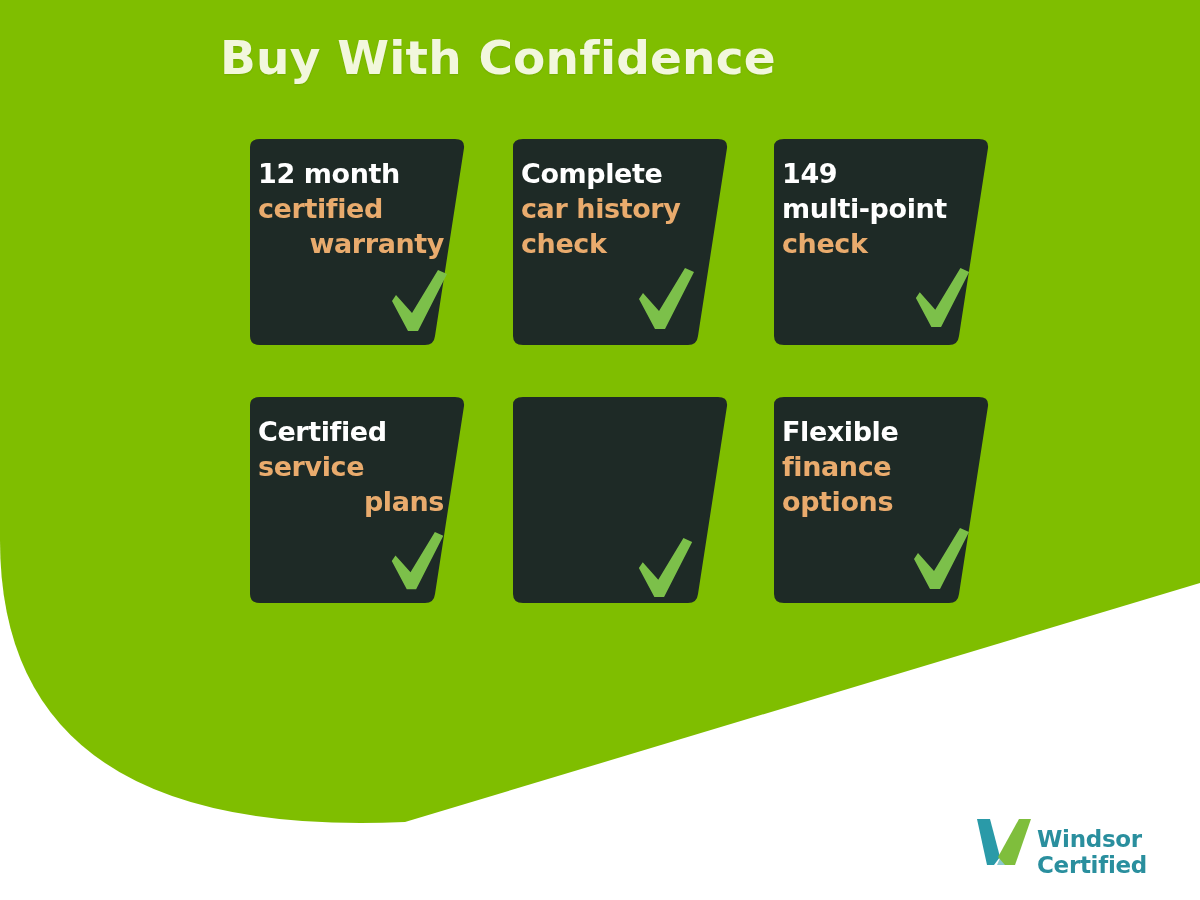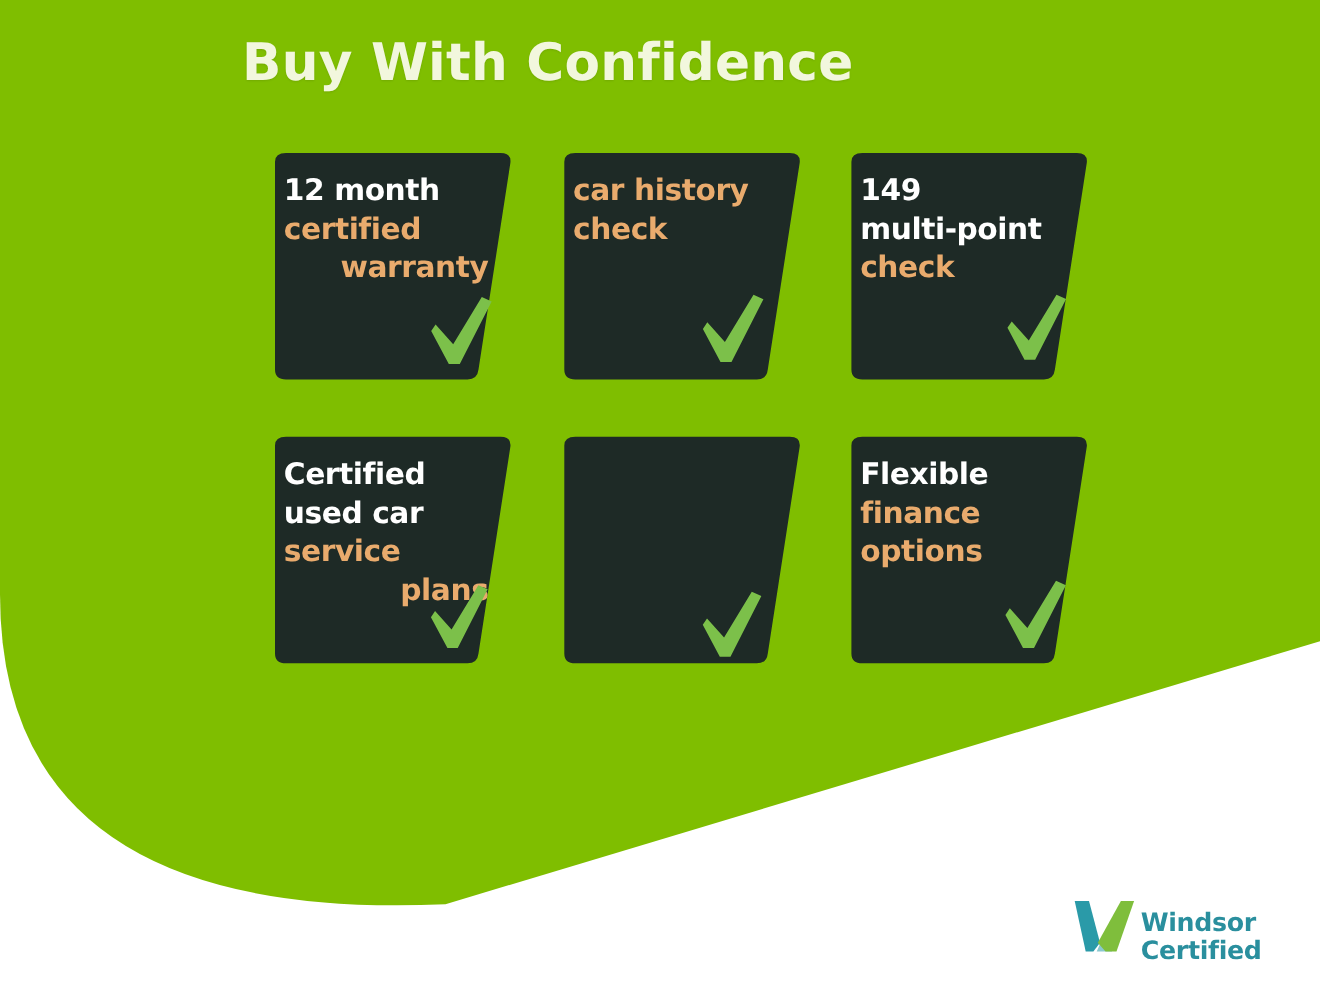--- a/index.html
+++ b/index.html
@@ -110,20 +110,21 @@
       <svg class="tick" style="left:152px; top:130px;" width="64" height="68" viewBox="0 0 64 68">
         <path d="M4,33 L8,27 L24,45 L50,2 L59,6 L30,63 L20,63 Z" fill="#7cc04a"></path>
       </svg>
     </div>
 
     <div class="card" id="card-1">
       <svg class="shape" viewBox="0 0 248 210">
         <path d="M14,9 Q14,1 24,1 L219,1 Q229,1 228,10 L199,198 Q198,207 189,207 L24,207 Q14,207 14,198 Z" fill="#1e2a26"></path>
       </svg>
       <div class="body">
+        <span class="line w" style="color: rgb(255, 255, 255);">Complete</span>
         <span class="line o" style="color: rgb(233, 171, 109);">car history</span>
         <span class="line o" style="color: rgb(233, 171, 109);">check</span>
       </div>
       <svg class="tick" style="left:136px; top:128px;" width="64" height="68" viewBox="0 0 64 68">
         <path d="M4,33 L8,27 L24,45 L50,2 L59,6 L30,63 L20,63 Z" fill="#7cc04a"></path>
       </svg>
     </div>
 
     <div class="card" id="card-2">
       <svg class="shape" viewBox="0 0 248 210">
@@ -138,21 +139,20 @@
         <path d="M4,33 L8,27 L24,45 L50,2 L59,6 L30,63 L20,63 Z" fill="#7cc04a"></path>
       </svg>
     </div>
 
     <div class="card" id="card-3">
       <svg class="shape" viewBox="0 0 248 210">
         <path d="M14,9 Q14,1 24,1 L219,1 Q229,1 228,10 L199,198 Q198,207 189,207 L24,207 Q14,207 14,198 Z" fill="#1e2a26"></path>
       </svg>
       <div class="body">
         <span class="line w" style="color: rgb(255, 255, 255);">Certified</span>
-        <span class="line w" style="color: rgb(255, 255, 255);">used car</span>
         <span class="line o" style="color: rgb(233, 171, 109);">service</span>
         <span class="line o" style="color: rgb(233, 171, 109); text-align: right;">plans</span>
       </div>
       <svg class="tick" style="left:152px; top:134px;" width="60" height="64" viewBox="0 0 64 68">
         <path d="M4,33 L8,27 L24,45 L50,2 L59,6 L30,63 L20,63 Z" fill="#7cc04a"></path>
       </svg>
     </div>
 
     <div class="card" id="card-4">
       <svg class="shape" viewBox="0 0 248 210">

